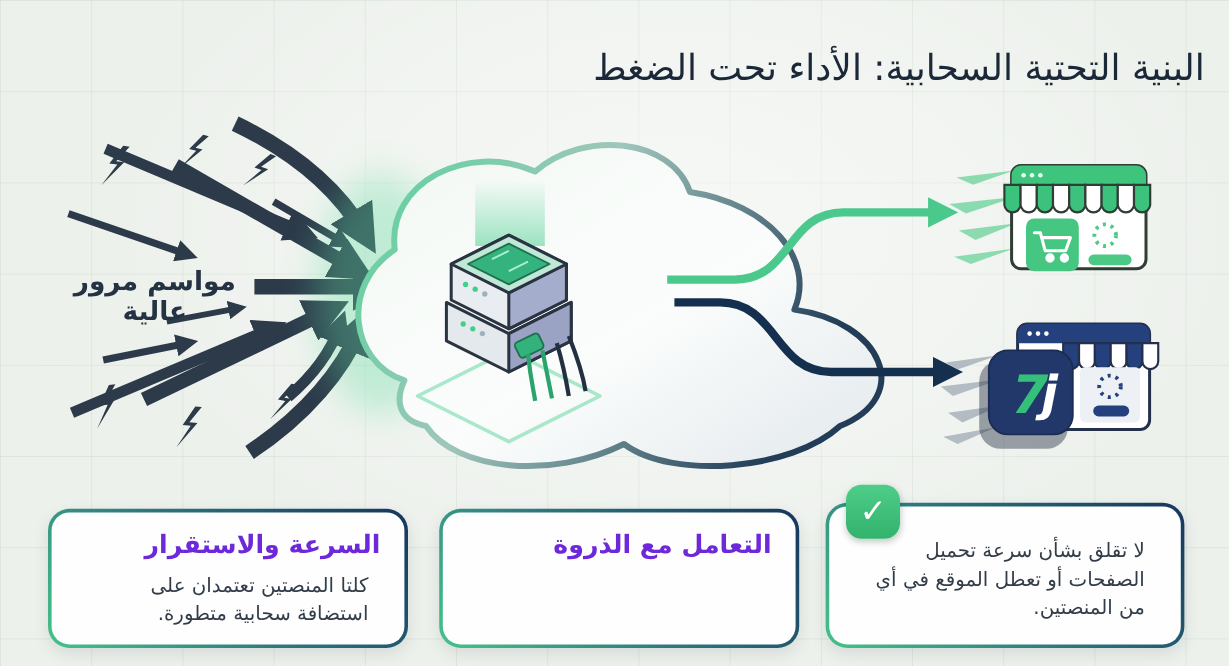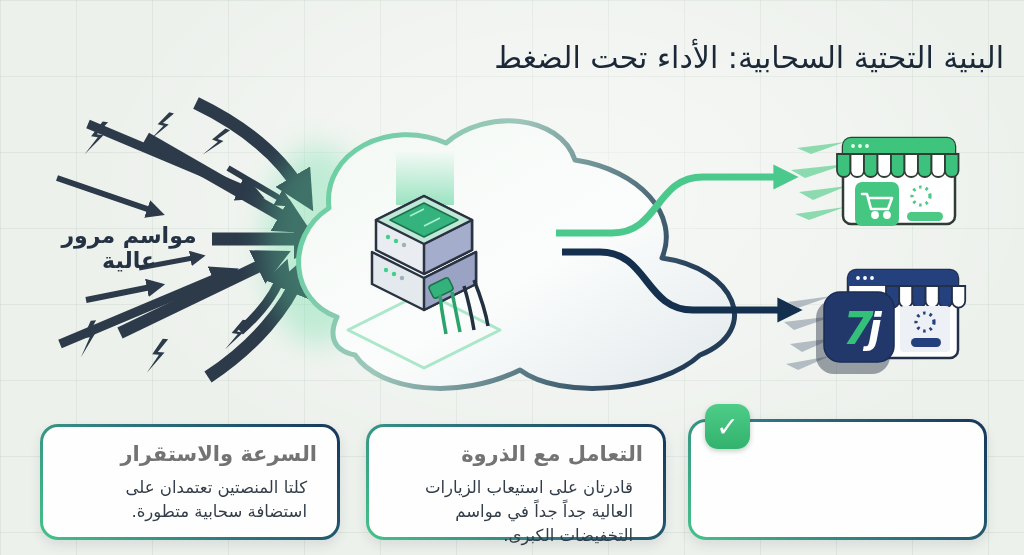--- a/index.html
+++ b/index.html
@@ -24,21 +24,21 @@
   .scene{position:absolute;left:0;top:0;}
   .card{
     position:absolute;border-radius:18px;padding:3px;
     background:linear-gradient(45deg,#45c389 0%,#2e7a80 45%,#16365c 100%);
     box-shadow:0 5px 12px rgba(20,40,60,.10);
   }
   .card-inner{
     background:#fdfefd;border-radius:15px;width:100%;height:100%;box-sizing:border-box;
     direction:rtl;text-align:right;padding:15px 20px 12px 16px;
   }
-  .card-title{font-size:21px;font-weight:bold;color:#737373;margin:0 0 7px 0;}
+  .card-title{font-size:21px;font-weight:bold;color:#6d28d9;margin:0 0 7px 0;}
   .card-body{font-size:16.5px;color:#333d49;line-height:1.45;margin:10px;}
   .card1{left:40px;top:424px;width:294px;height:110px;}
   .card2{left:366px;top:424px;width:294px;height:110px;}
   .card3{left:688px;top:419px;width:293px;height:115px;}
   .badge{
     position:absolute;left:17px;top:-15px;width:45px;height:45px;border-radius:13px;
     background:linear-gradient(180deg,#4ecd88,#33b26e);
     color:#fff;font-size:27px;font-weight:bold;line-height:45px;text-align:center;
     box-shadow:0 2px 5px rgba(20,60,40,.25);
   }
@@ -214,21 +214,21 @@
 <div class="card card1">
   <div class="card-inner">
     <h3 class="card-title">السرعة والاستقرار</h3>
     <p class="card-body">كلتا المنصتين تعتمدان على استضافة سحابية متطورة.</p>
   </div>
 </div>
 
 <div class="card card2">
   <div class="card-inner">
     <h3 class="card-title">التعامل مع الذروة</h3>
-    <p class="card-body">قادرتان على استيعاب الزيارات العالية جداً جداً في مواسم التخفيضات الكبرى.</p>
   </div>
 </div>
 
 <div class="card card3">
   <div class="badge">✓</div>
   <div class="card-inner">
+    <p class="card-body">لا تقلق بشأن سرعة تحميل الصفحات أو تعطل الموقع في أي من المنصتين.</p>
   </div>
 </div>
 
 </body></html>

